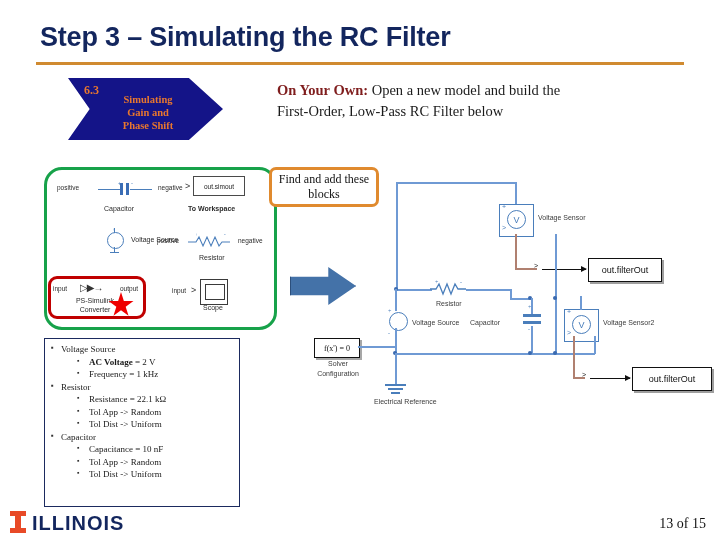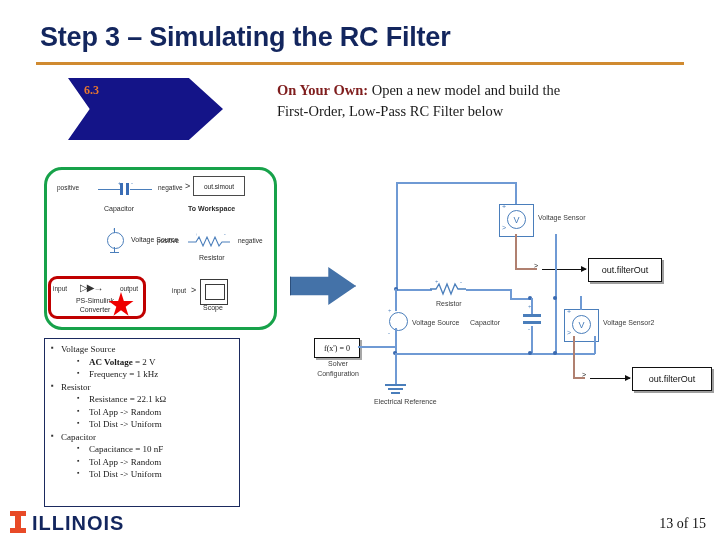--- a/index.html
+++ b/index.html
@@ -173,20 +173,25 @@
 </head>
 <body>
 
 <div class="slide">
 
   <div class="title">Step 3 – Simulating the RC Filter</div>
   <div class="title-rule"></div>
 
   <div class="chevron">
     <div class="num">6.3</div>
+    <div class="ctext">
+      <div>Simulating</div>
+      <div>Gain and</div>
+      <div>Phase Shift</div>
+    </div>
   </div>
 
   <div class="oyo">
     <b>On Your Own:</b><span> Open a new model and build the First-Order, Low-Pass RC Filter below</span>
   </div>
 
   <div class="libpanel"></div>
 
   <div class="lp lp-sm" style="left:57px;top:184px;">positive</div>
   <div class="cap-glyph">
@@ -231,20 +236,21 @@
   <div class="lp lp-md" style="left:62px;top:296px;width:66px;text-align:center;line-height:9px;">PS-Simulink Converter</div>
   <div class="star"></div>
 
   <div class="lp lp-sm" style="left:172px;top:287px;">input</div>
   <div class="scope-arrow">&gt;</div>
   <div class="scope-box">
       <div class="scope-inner"></div>
     </div>
   <div class="lp lp-md" style="left:203px;top:304px;">Scope</div>
 
+  <div class="callout">Find and add these blocks</div>
 
   <div class="bigarrow"></div>
 
   <div class="circuit">
 
     <div class="cw cwh" style="left:14px;top:6px;width:120px;"></div>
     <div class="cw cwv" style="left:14px;top:6px;height:108px;"></div>
     <div class="cw cwv" style="left:133px;top:6px;height:22px;"></div>
 
     <div class="sensorbox" style="left:117px;top:28px;width:33px;height:31px;"></div>

